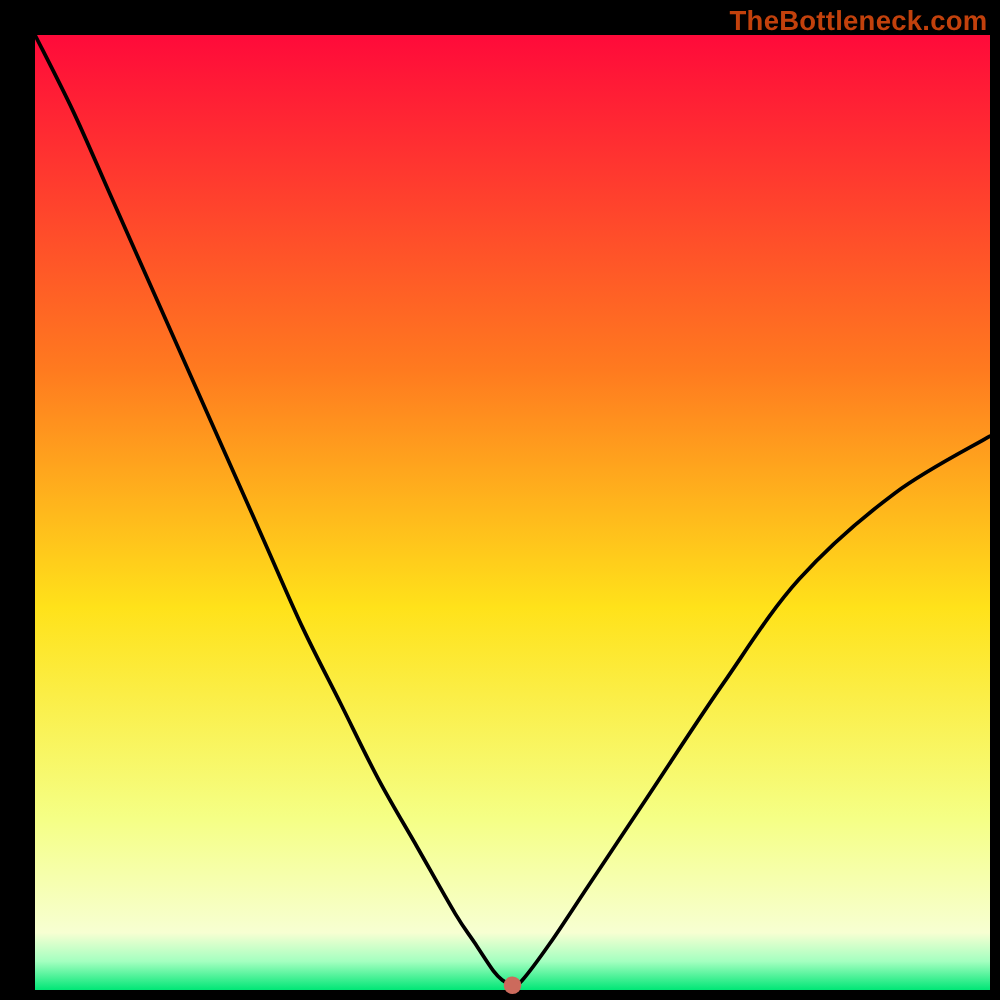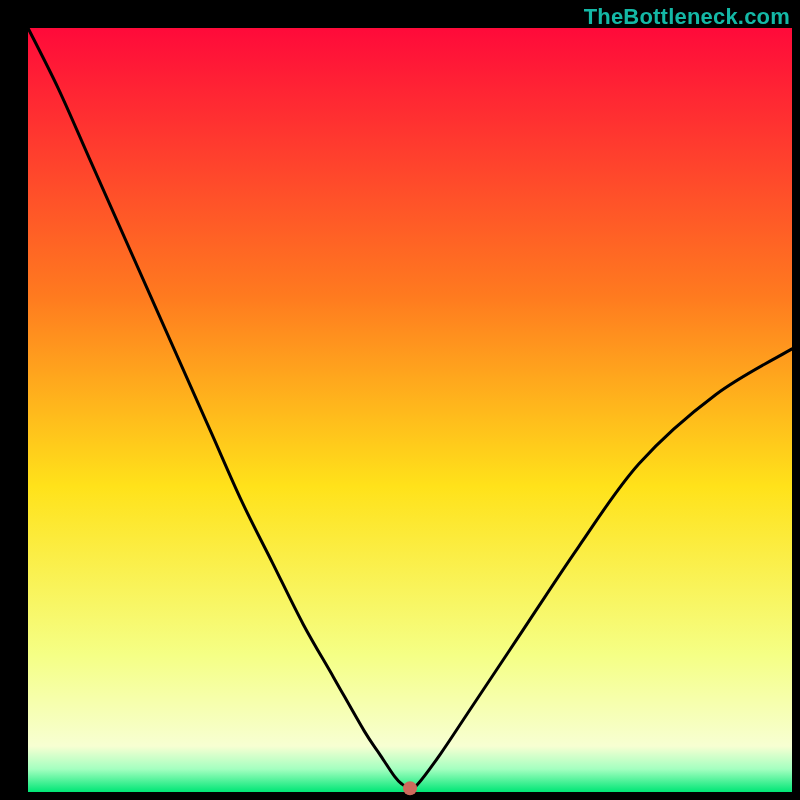--- a/index.html
+++ b/index.html
@@ -13,21 +13,21 @@
   }
   .wrapper {
     position: relative;
     width: 800px;
     height: 800px;
   }
   .watermark {
     position: absolute;
     top: 4px;
     right: 10px;
-    color: #14b8a6;
+    color: #c2410c;
     font-size: 22px;
     font-weight: 600;
     letter-spacing: 0.2px;
     z-index: 10;
   }
   svg.chart-canvas {
     position: absolute;
     top: 0;
     left: 0;
   }

